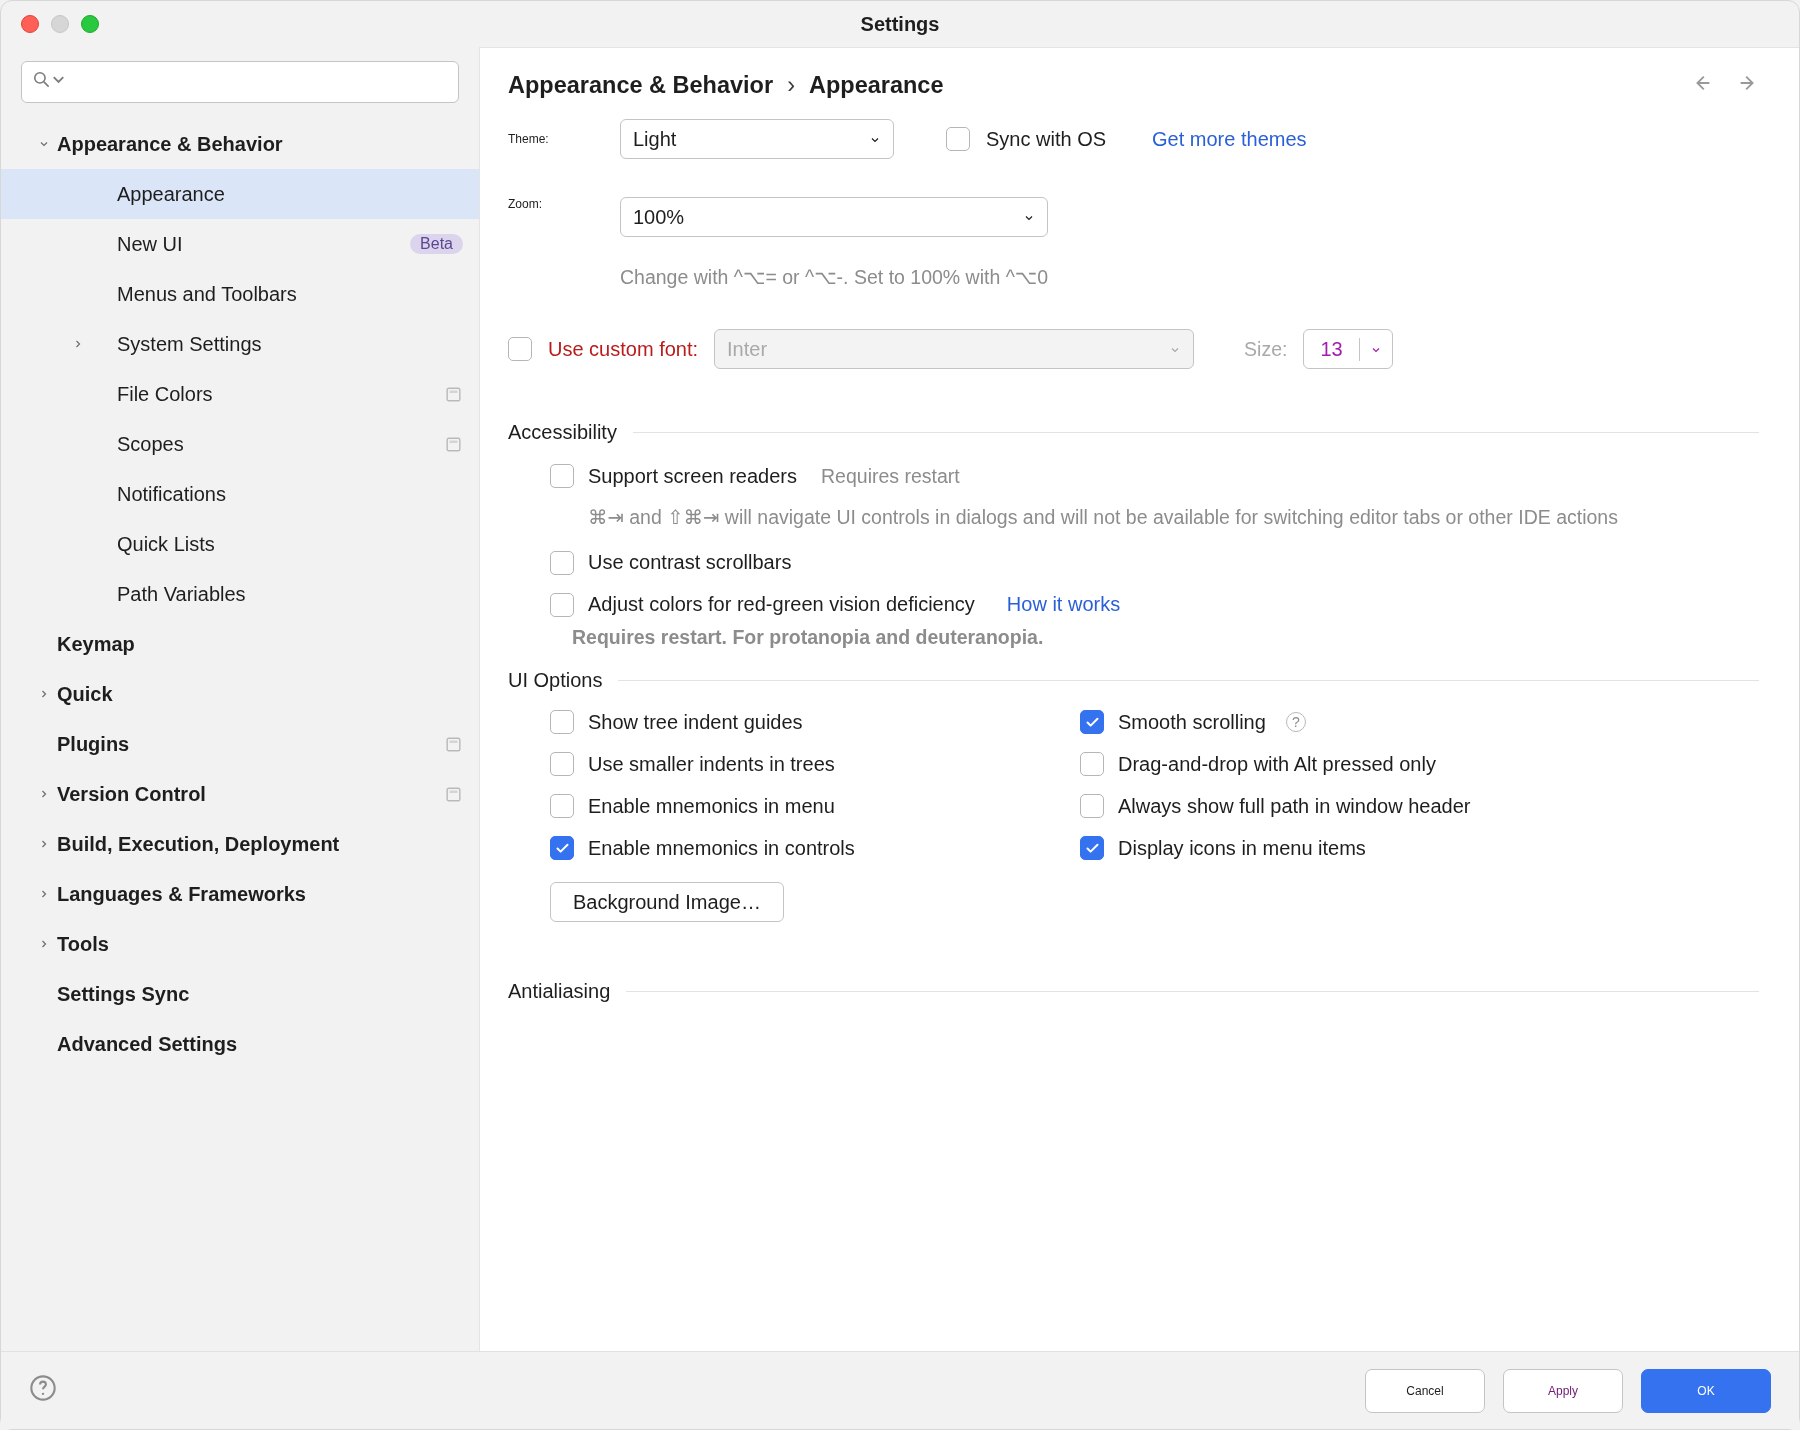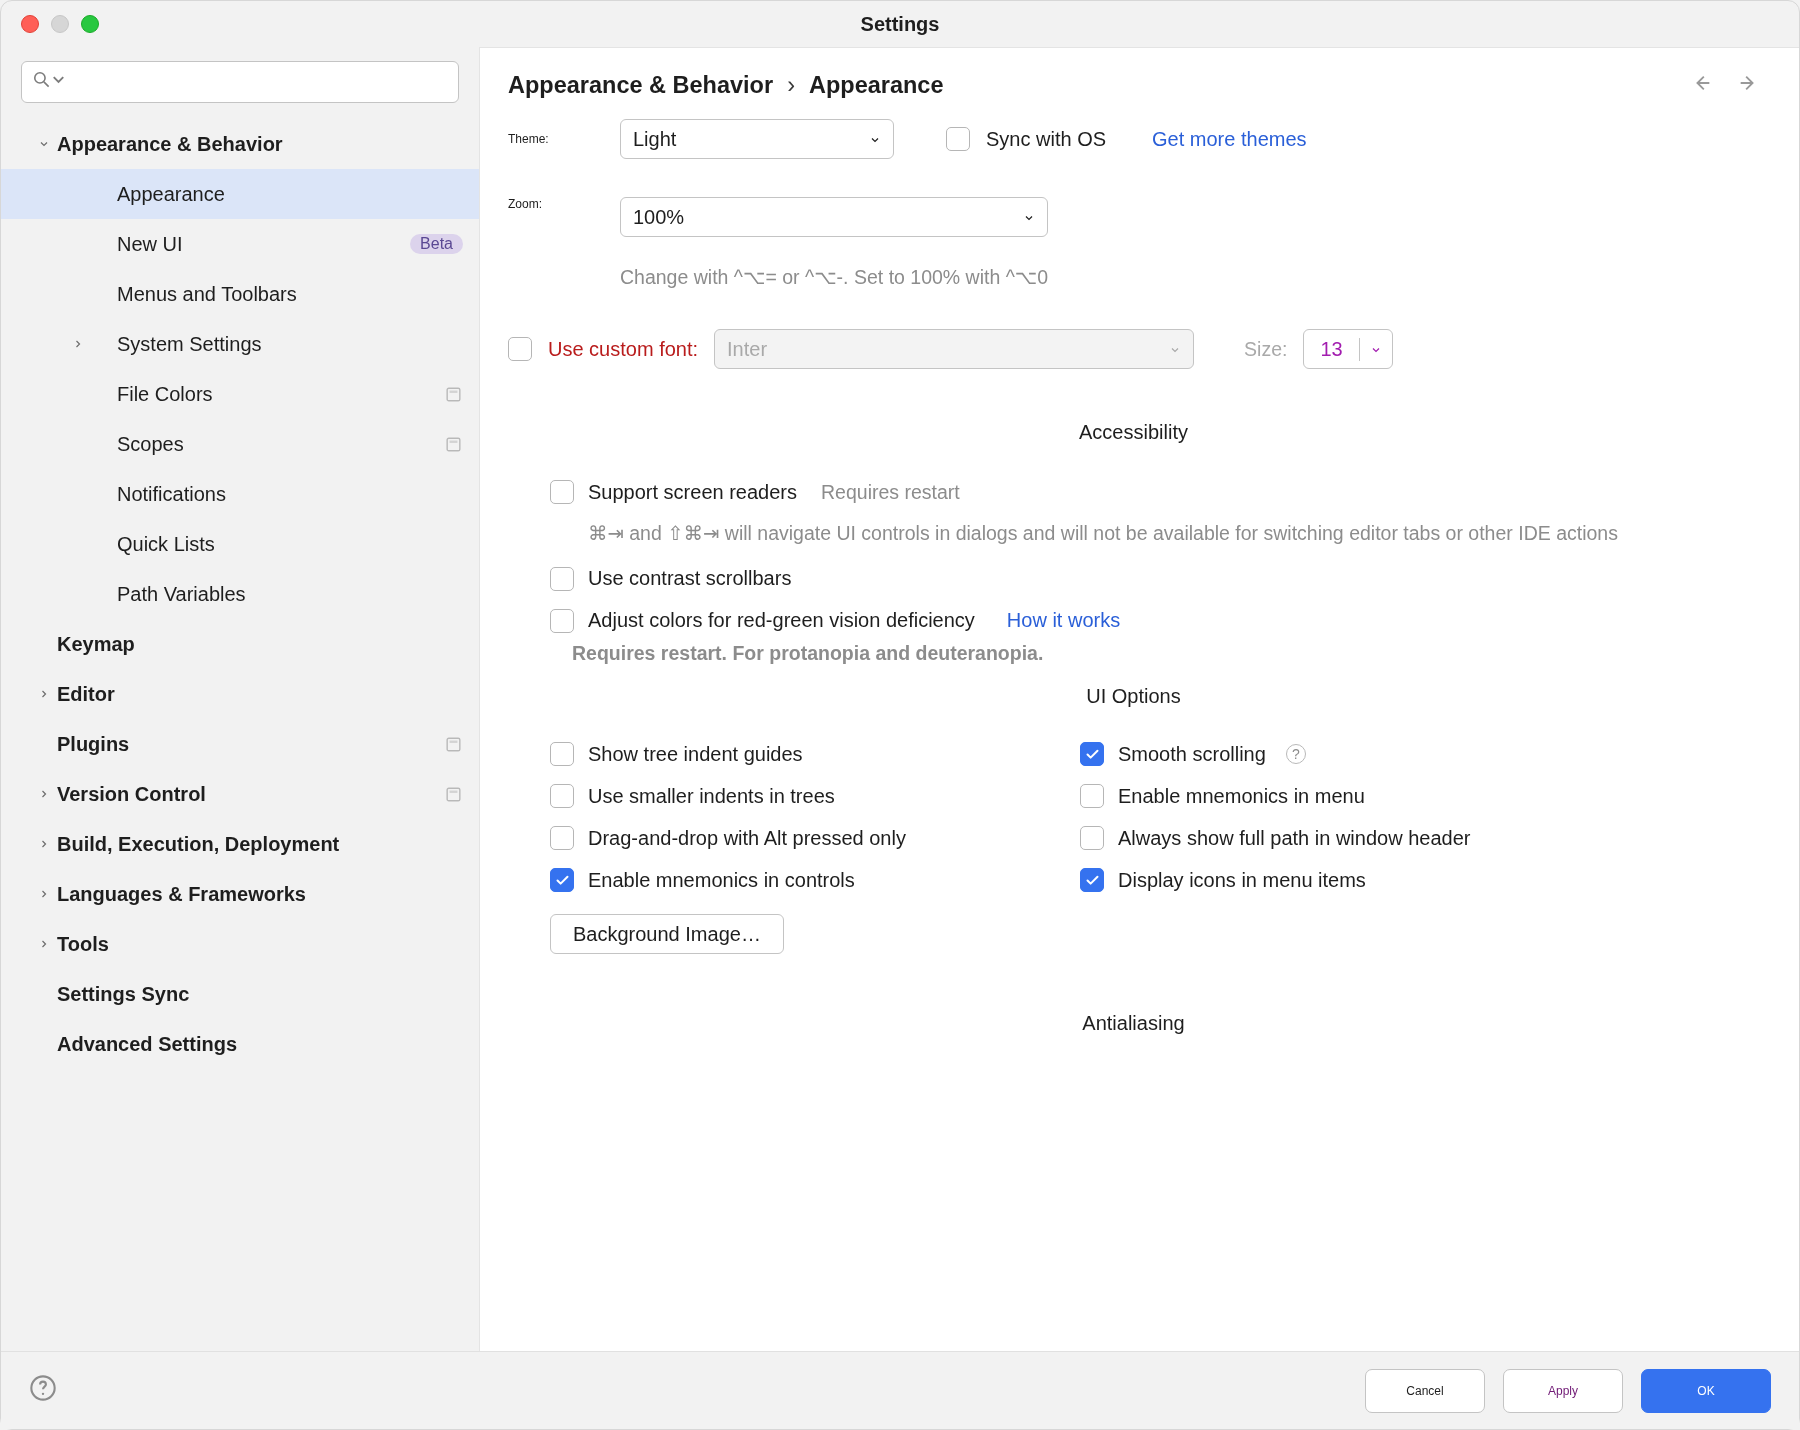--- a/index.html
+++ b/index.html
@@ -119,21 +119,21 @@
     width:24px; height:24px; border:1px solid #b6b6b6; border-radius:5px;
     background:#fff; display:inline-flex; align-items:center; justify-content:center;
     flex-shrink:0;
   }
   .chk.checked{ background:#3572ef; border-color:#3572ef;}
   .chk.checked svg{ width:15px; height:15px; color:#fff;}
   .chk + span{ font-size:20px;}
   .link{ color:#2a5fd8; font-size:20px;}
   .hint{ color:#8c8c8c; font-size:19.5px; line-height:1.45;}
   .section-head{
-    display:flex; align-items:center; gap:16px; margin: 18px 0 18px 0; flex-direction: column;
+    display:flex; align-items:center; gap:16px; margin: 18px 0 18px 0;
   }
   .section-head .title{ font-size:20px; white-space:nowrap;}
   .section-head .line{ flex:1; height:1px; background:#e2e2e2;}
   .indent { padding-left: 42px; }
   .chk-row{ display:flex; align-items:center; gap:14px; margin-bottom:18px; font-size:20px;}
   .cols2{ display:grid; grid-template-columns: 530px 1fr; row-gap:18px;}
   .small-box{
     height:40px; border:1px solid #c4c4c4; border-radius:6px;
     display:inline-flex; align-items:center; padding:0 12px; font-size:20px;
   }
@@ -296,21 +296,21 @@
           <div class="tree-row depth1 bold">
             <span class="exp"></span>
             <span class="label">Keymap</span>
           </div>
           <div class="tree-row depth1 bold">
             <span class="exp">
               <svg style="color:#6d6d6d">
                 <use href="#i-chev-r"></use>
               </svg>
             </span>
-            <span class="label">Editor</span>
+            <span class="label">Quick</span>
           </div>
           <div class="tree-row depth1 bold">
             <span class="exp"></span>
             <span class="label">Plugins</span>
             <span class="tag-icon"><svg width="19" height="19" style="color:#8c8c8c">
                 <use href="#i-tag"></use>
               </svg></span>
           </div>
           <div class="tree-row depth1 bold">
             <span class="exp">
@@ -474,26 +474,26 @@
               <span>Smooth scrolling</span>
               <span class="help-circ">?</span>
             </div>
 
             <div class="chk-row" style="margin:0">
               <span class="chk"></span>
               <span>Use smaller indents in trees</span>
             </div>
             <div class="chk-row" style="margin:0">
               <span class="chk"></span>
+              <span>Drag-and-drop with Alt pressed only</span>
+            </div>
+
+            <div class="chk-row" style="margin:0">
+              <span class="chk"></span>
               <span>Enable mnemonics in menu</span>
-            </div>
-
-            <div class="chk-row" style="margin:0">
-              <span class="chk"></span>
-              <span>Drag-and-drop with Alt pressed only</span>
             </div>
             <div class="chk-row" style="margin:0">
               <span class="chk"></span>
               <span>Always show full path in window header</span>
             </div>
 
             <div class="chk-row" style="margin:0">
               <span class="chk checked">
                   <svg>
                     <use href="#i-check"></use>

